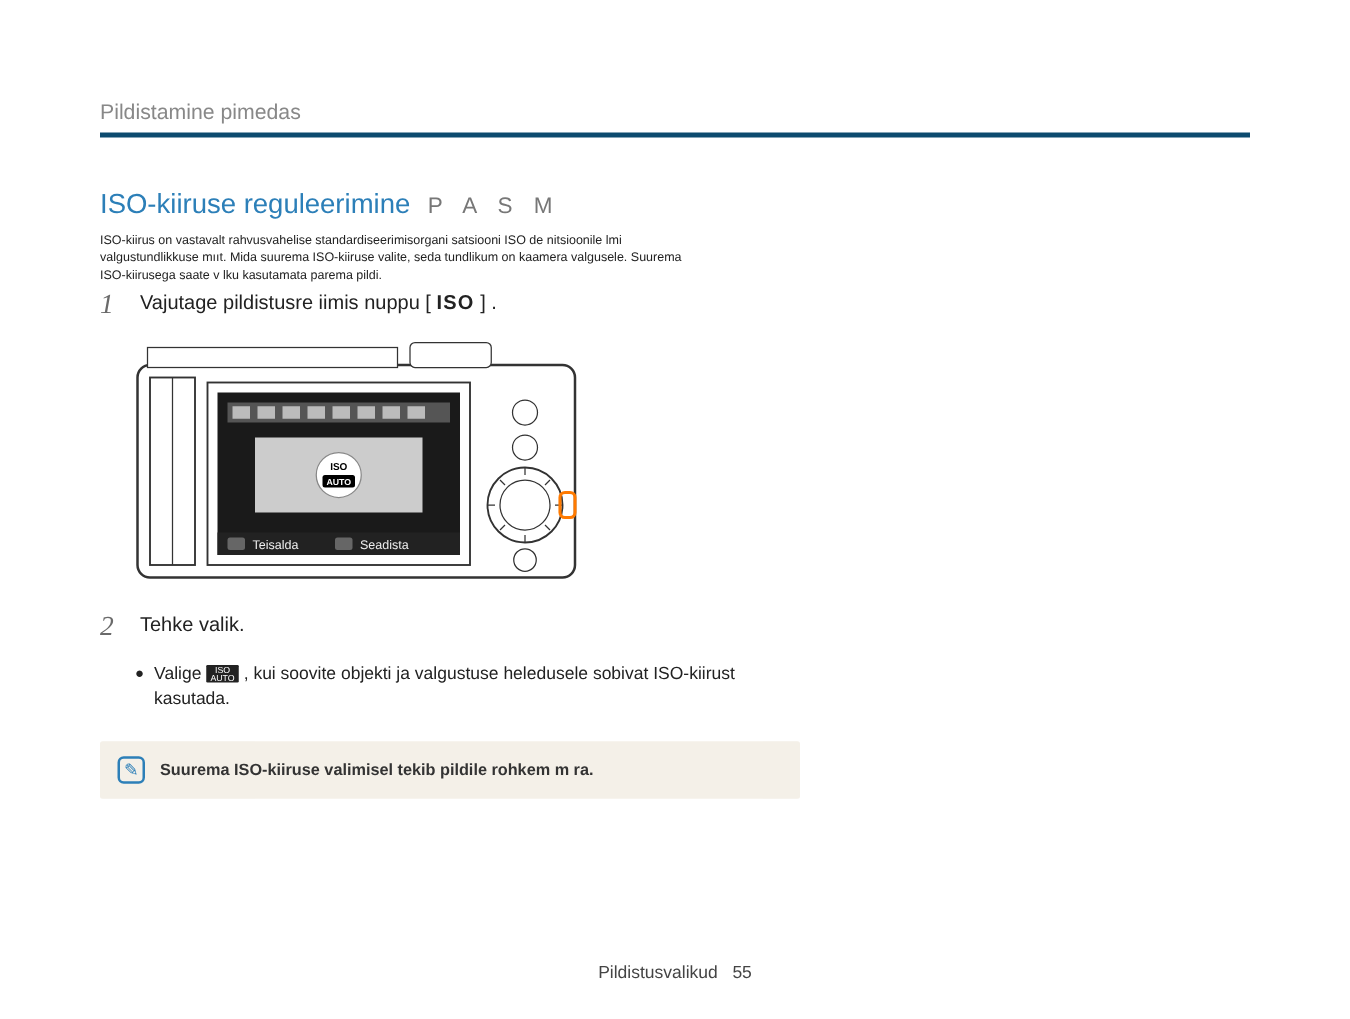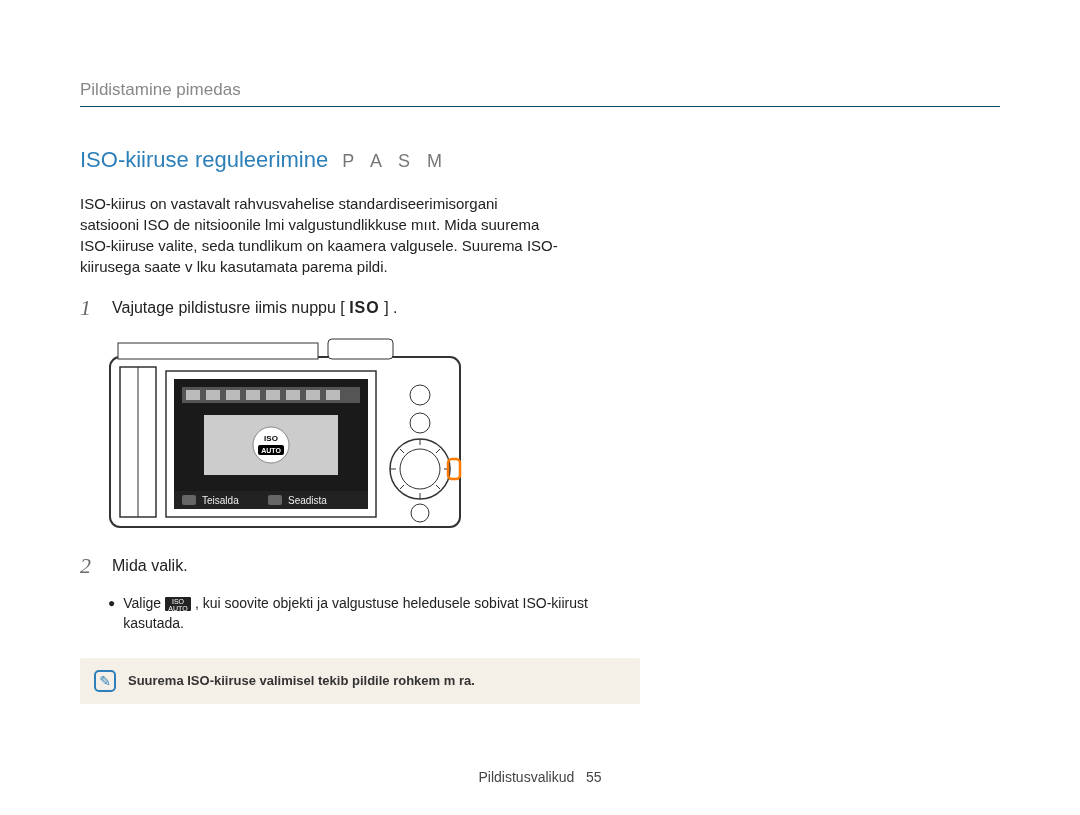--- a/index.html
+++ b/index.html
@@ -9,46 +9,46 @@
     font-family: Arial, Helvetica, sans-serif;
     color: #222;
     position: relative;
   }
   .page {
     padding: 80px 80px 40px 80px;
   }
   .header-line {
     color: #888;
     font-size: 17px;
-    border-bottom: 1px solid #0c4a6e;
+    border-bottom: 4px solid #0c4a6e;
     padding-bottom: 6px;
     margin-bottom: 40px;
   }
   .section-title {
     display: flex;
     align-items: baseline;
     gap: 14px;
-    margin-bottom: 20px;
+    margin-bottom: 10px;
   }
   .section-title .main {
     color: #2c7fb8;
     font-size: 22px;
     font-weight: 400;
   }
   .section-title .modes {
     color: #777;
     font-size: 18px;
     letter-spacing: 6px;
     text-align: center;
   }
   .intro {
-    font-size: 15px;
+    font-size: 10px;
     line-height: 1.4;
     max-width: 480px;
-    margin-bottom: 18px;
+    margin-bottom: 2px;
   }
   .step {
     display: flex;
     gap: 14px;
     margin-bottom: 14px;
   }
   .step-num {
     font-size: 22px;
     color: #6a6a6a;
     font-family: "Times New Roman", serif;
@@ -192,21 +192,21 @@
       </g>
 
       <rect x="340" y="124" width="12" height="20" rx="4" fill="none" stroke="#ff7a00" stroke-width="2.5"></rect>
 
       <circle cx="312" cy="178" r="9" fill="#fff" stroke="#333"></circle>
     </svg>
   </div>
 
   <div class="step">
     <div class="step-num">2</div>
-    <div class="step-text">Mida valik.</div>
+    <div class="step-text">Tehke valik.</div>
   </div>
 
   <div class="bullet-block">
     <div class="bullet">
       <span class="dot">●</span>
       <span>
         <span>Valige </span>
         <span class="iso-auto">ISO<br>AUTO</span>
         <span>, kui soovite objekti ja valgustuse heledusele sobivat ISO-kiirust kasutada.</span>
       </span>

